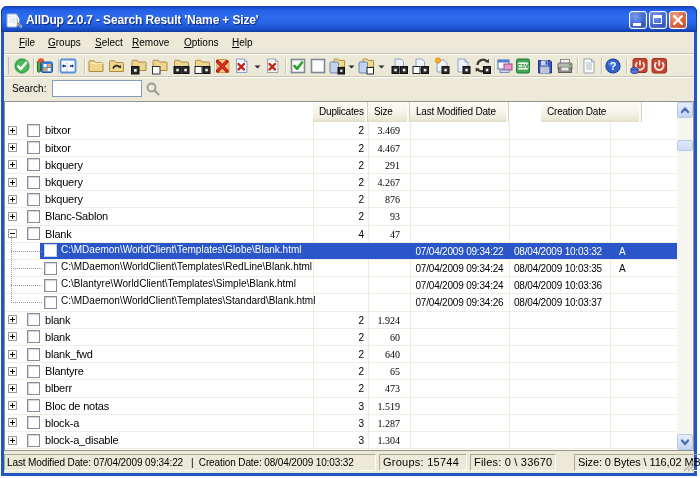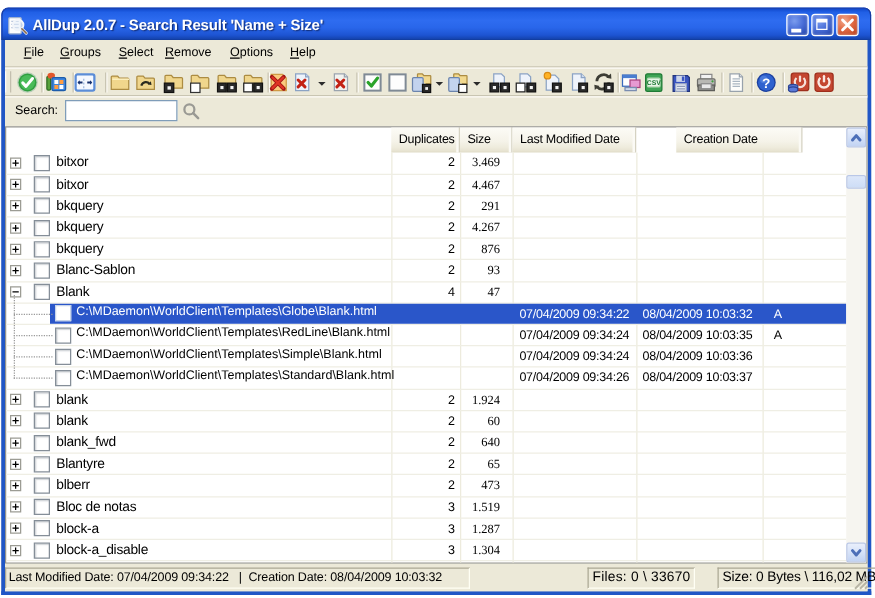--- a/index.html
+++ b/index.html
@@ -417,21 +417,21 @@
         <span class="stub"></span>
         <span class="cb chcb"></span>
         <span class="chtext">C:\MDaemon\WorldClient\Templates\RedLine\Blank.html</span>
         <span class="lmdv">07/04/2009 09:34:24</span>
         <span class="cdv">08/04/2009 10:03:35</span>
         <span class="attrv">A</span>
       </div>
     <div class="row abs" style="top:277.2px;">
         <span class="stub"></span>
         <span class="cb chcb"></span>
-        <span class="chtext">C:\MDaemon\WorldClient\Templates\Simple\Blank.html</span>
+        <span class="chtext">C:\Blantyre\WorldClient\Templates\Simple\Blank.html</span>
         <span class="lmdv">07/04/2009 09:34:24</span>
         <span class="cdv">08/04/2009 10:03:36</span>
       </div>
     <div class="row abs" style="top:294.4px;">
         <span class="stub"></span>
         <span class="cb chcb"></span>
         <span class="chtext">C:\MDaemon\WorldClient\Templates\Standard\Blank.html</span>
         <span class="lmdv">07/04/2009 09:34:26</span>
         <span class="cdv">08/04/2009 10:03:37</span>
       </div>
@@ -526,18 +526,19 @@
   </div>
   <div id="sbthumb" class="abs"></div>
   <div class="sbtn abs" style="top:434px;">
     <svg width="14" height="14" style="position:absolute;left:0;top:0">
         <path d="M4 5.5 L7 9 L10 5.5" fill="none" stroke="#4d6fb8" stroke-width="2.4" stroke-linecap="round" stroke-linejoin="round"></path>
       </svg>
   </div>
 
   <div id="statusbar" class="abs"></div>
   <div class="spanel abs" style="left:4px;width:372px;">Last Modified Date: 07/04/2009 09:34:22&nbsp;&nbsp; |&nbsp; Creation Date: 08/04/2009 10:03:32</div>
+  <div class="spanel abs" style="left:379px;width:88px;font-size:11px;letter-spacing:0.25px;padding-left:3px;">Groups: 15744</div>
   <div class="spanel abs" style="left:470px;width:86px;font-size:11px;letter-spacing:0.2px;padding-left:3px;">Files: 0 \ 33670</div>
   <div class="spanel abs" style="left:559px;width:129px;font-size:11px;padding-left:3px;margin-left:15px;">Size: 0 Bytes \ 116,02 MB</div>
   <svg class="abs" width="14" height="14" style="left:682px;top:459px;">
     <path d="M12 2 L2 12 M12 6 L6 12 M12 10 L10 12" stroke="#b8b5a5" stroke-width="1.5"></path>
   </svg>
 </div>
 
 </body></html>

